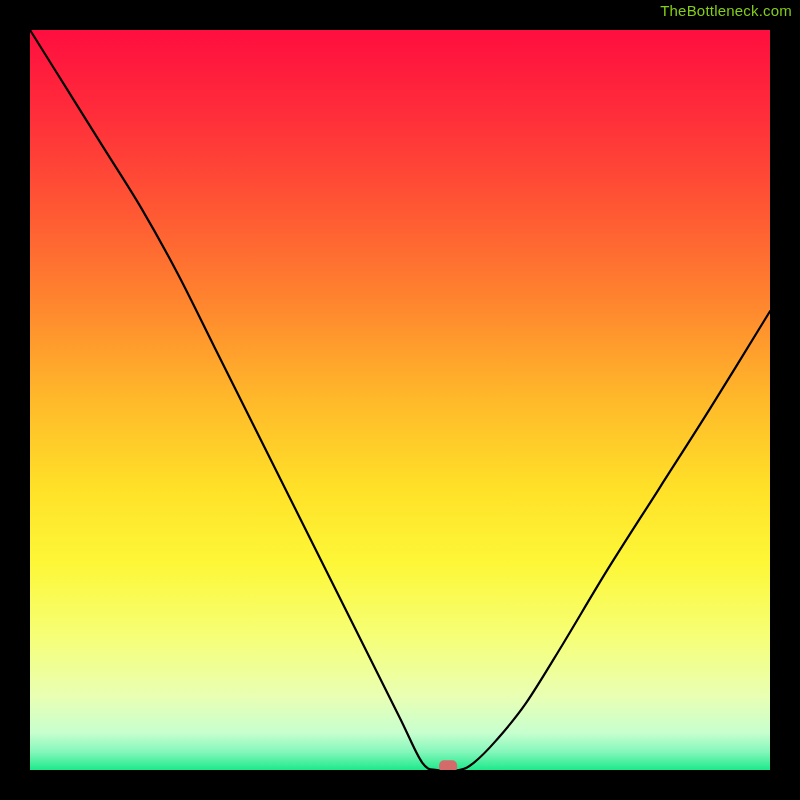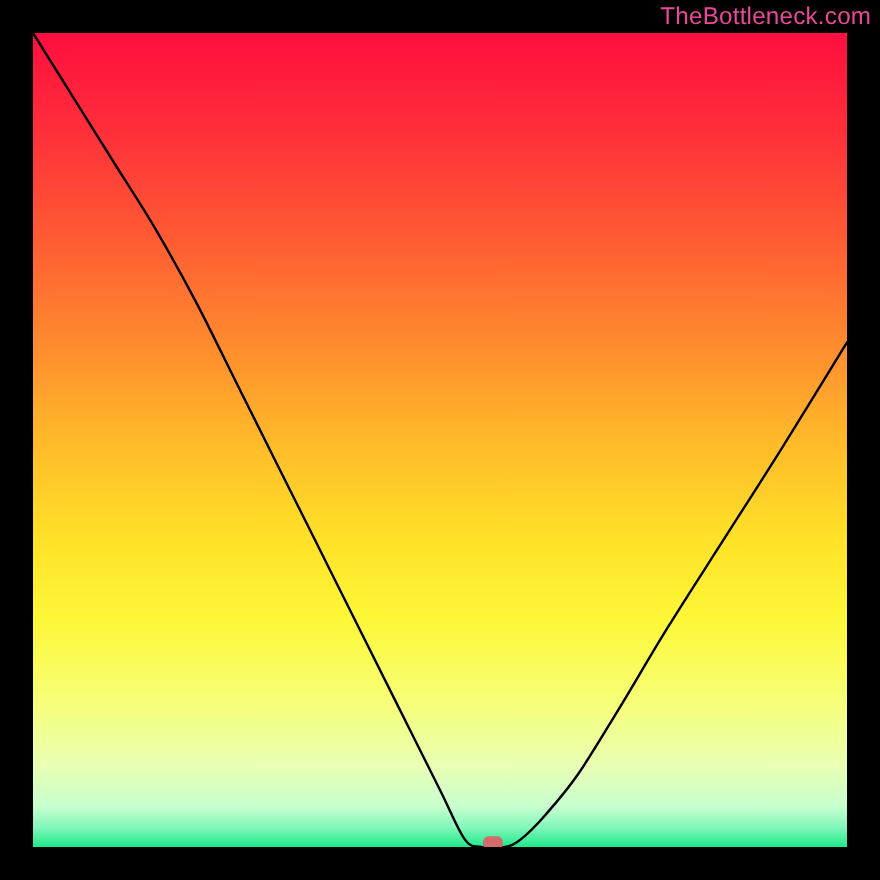--- a/index.html
+++ b/index.html
@@ -14,22 +14,22 @@
   .frame {
     position: relative;
     width: 800px;
     height: 800px;
     background: #000;
   }
   .attribution {
     position: absolute;
     top: 2px;
     right: 8px;
-    color: #ec4899;
-    font-size: 22px;
+    color: #84cc16;
+    font-size: 15px;
     font-weight: 500;
     letter-spacing: 0.2px;
   }
   .plot-area {
     position: absolute;
     left: 30px;
     top: 30px;
     width: 740px;
     height: 740px;
     

